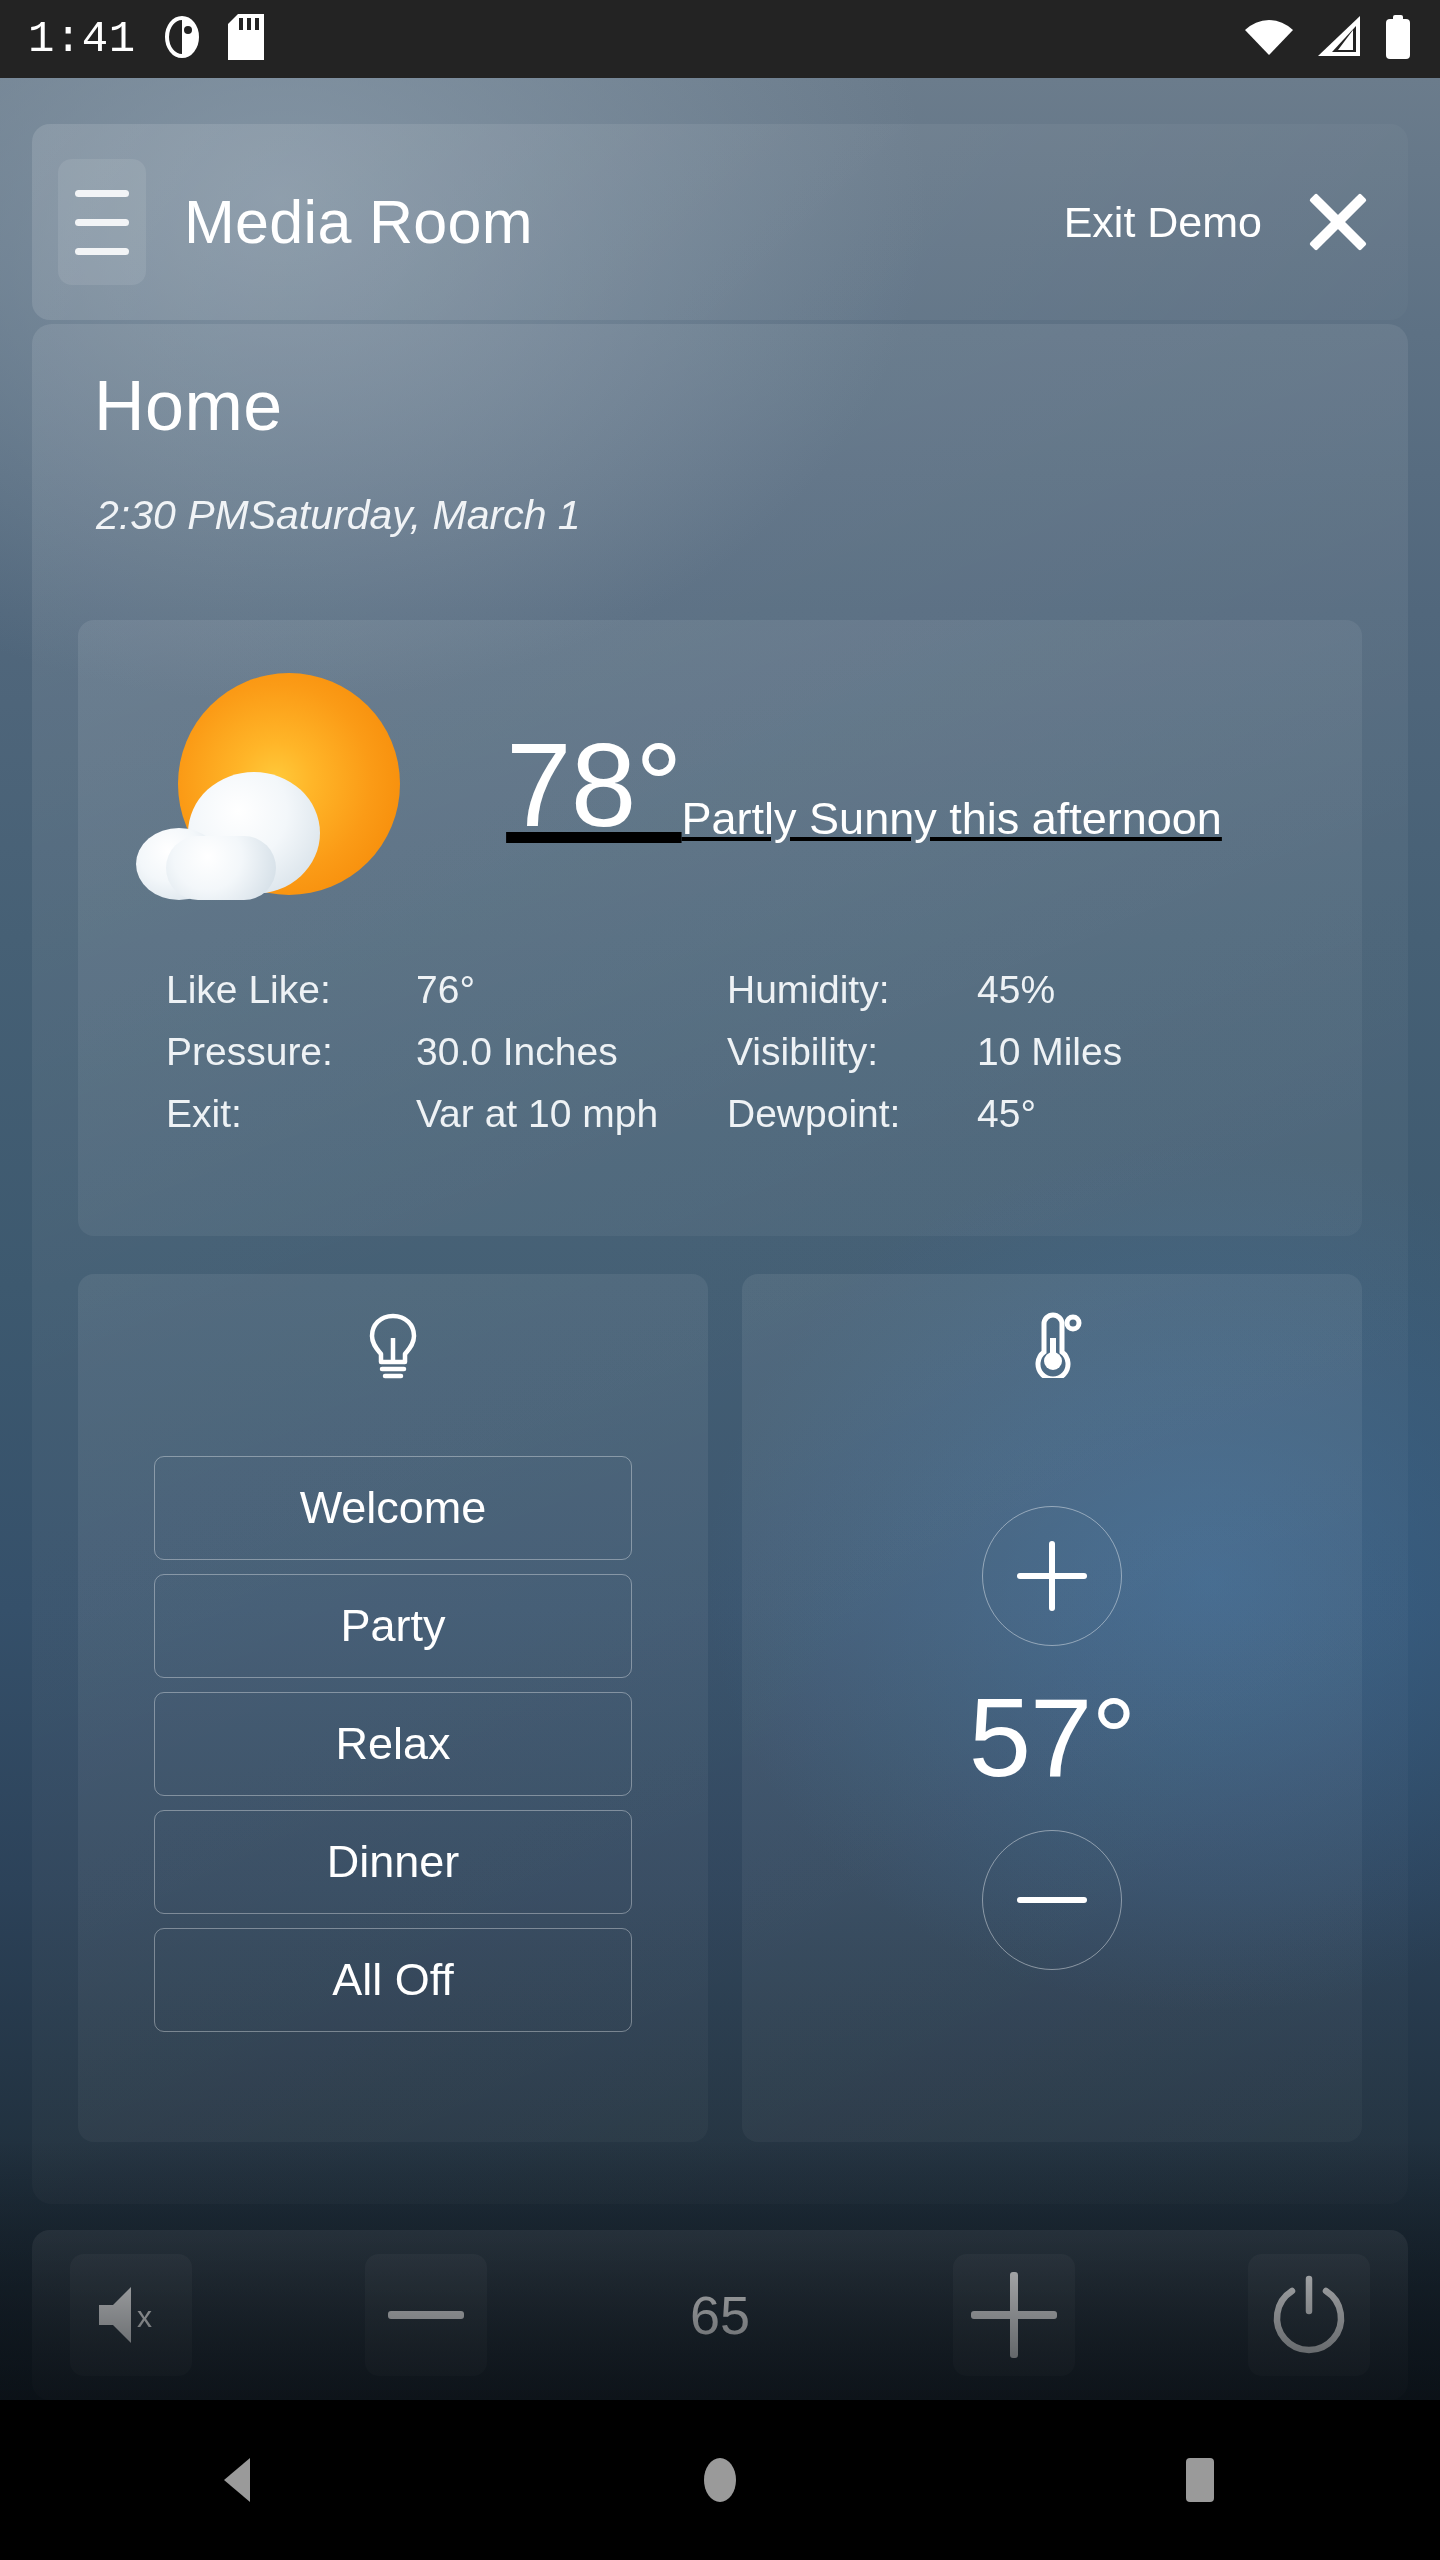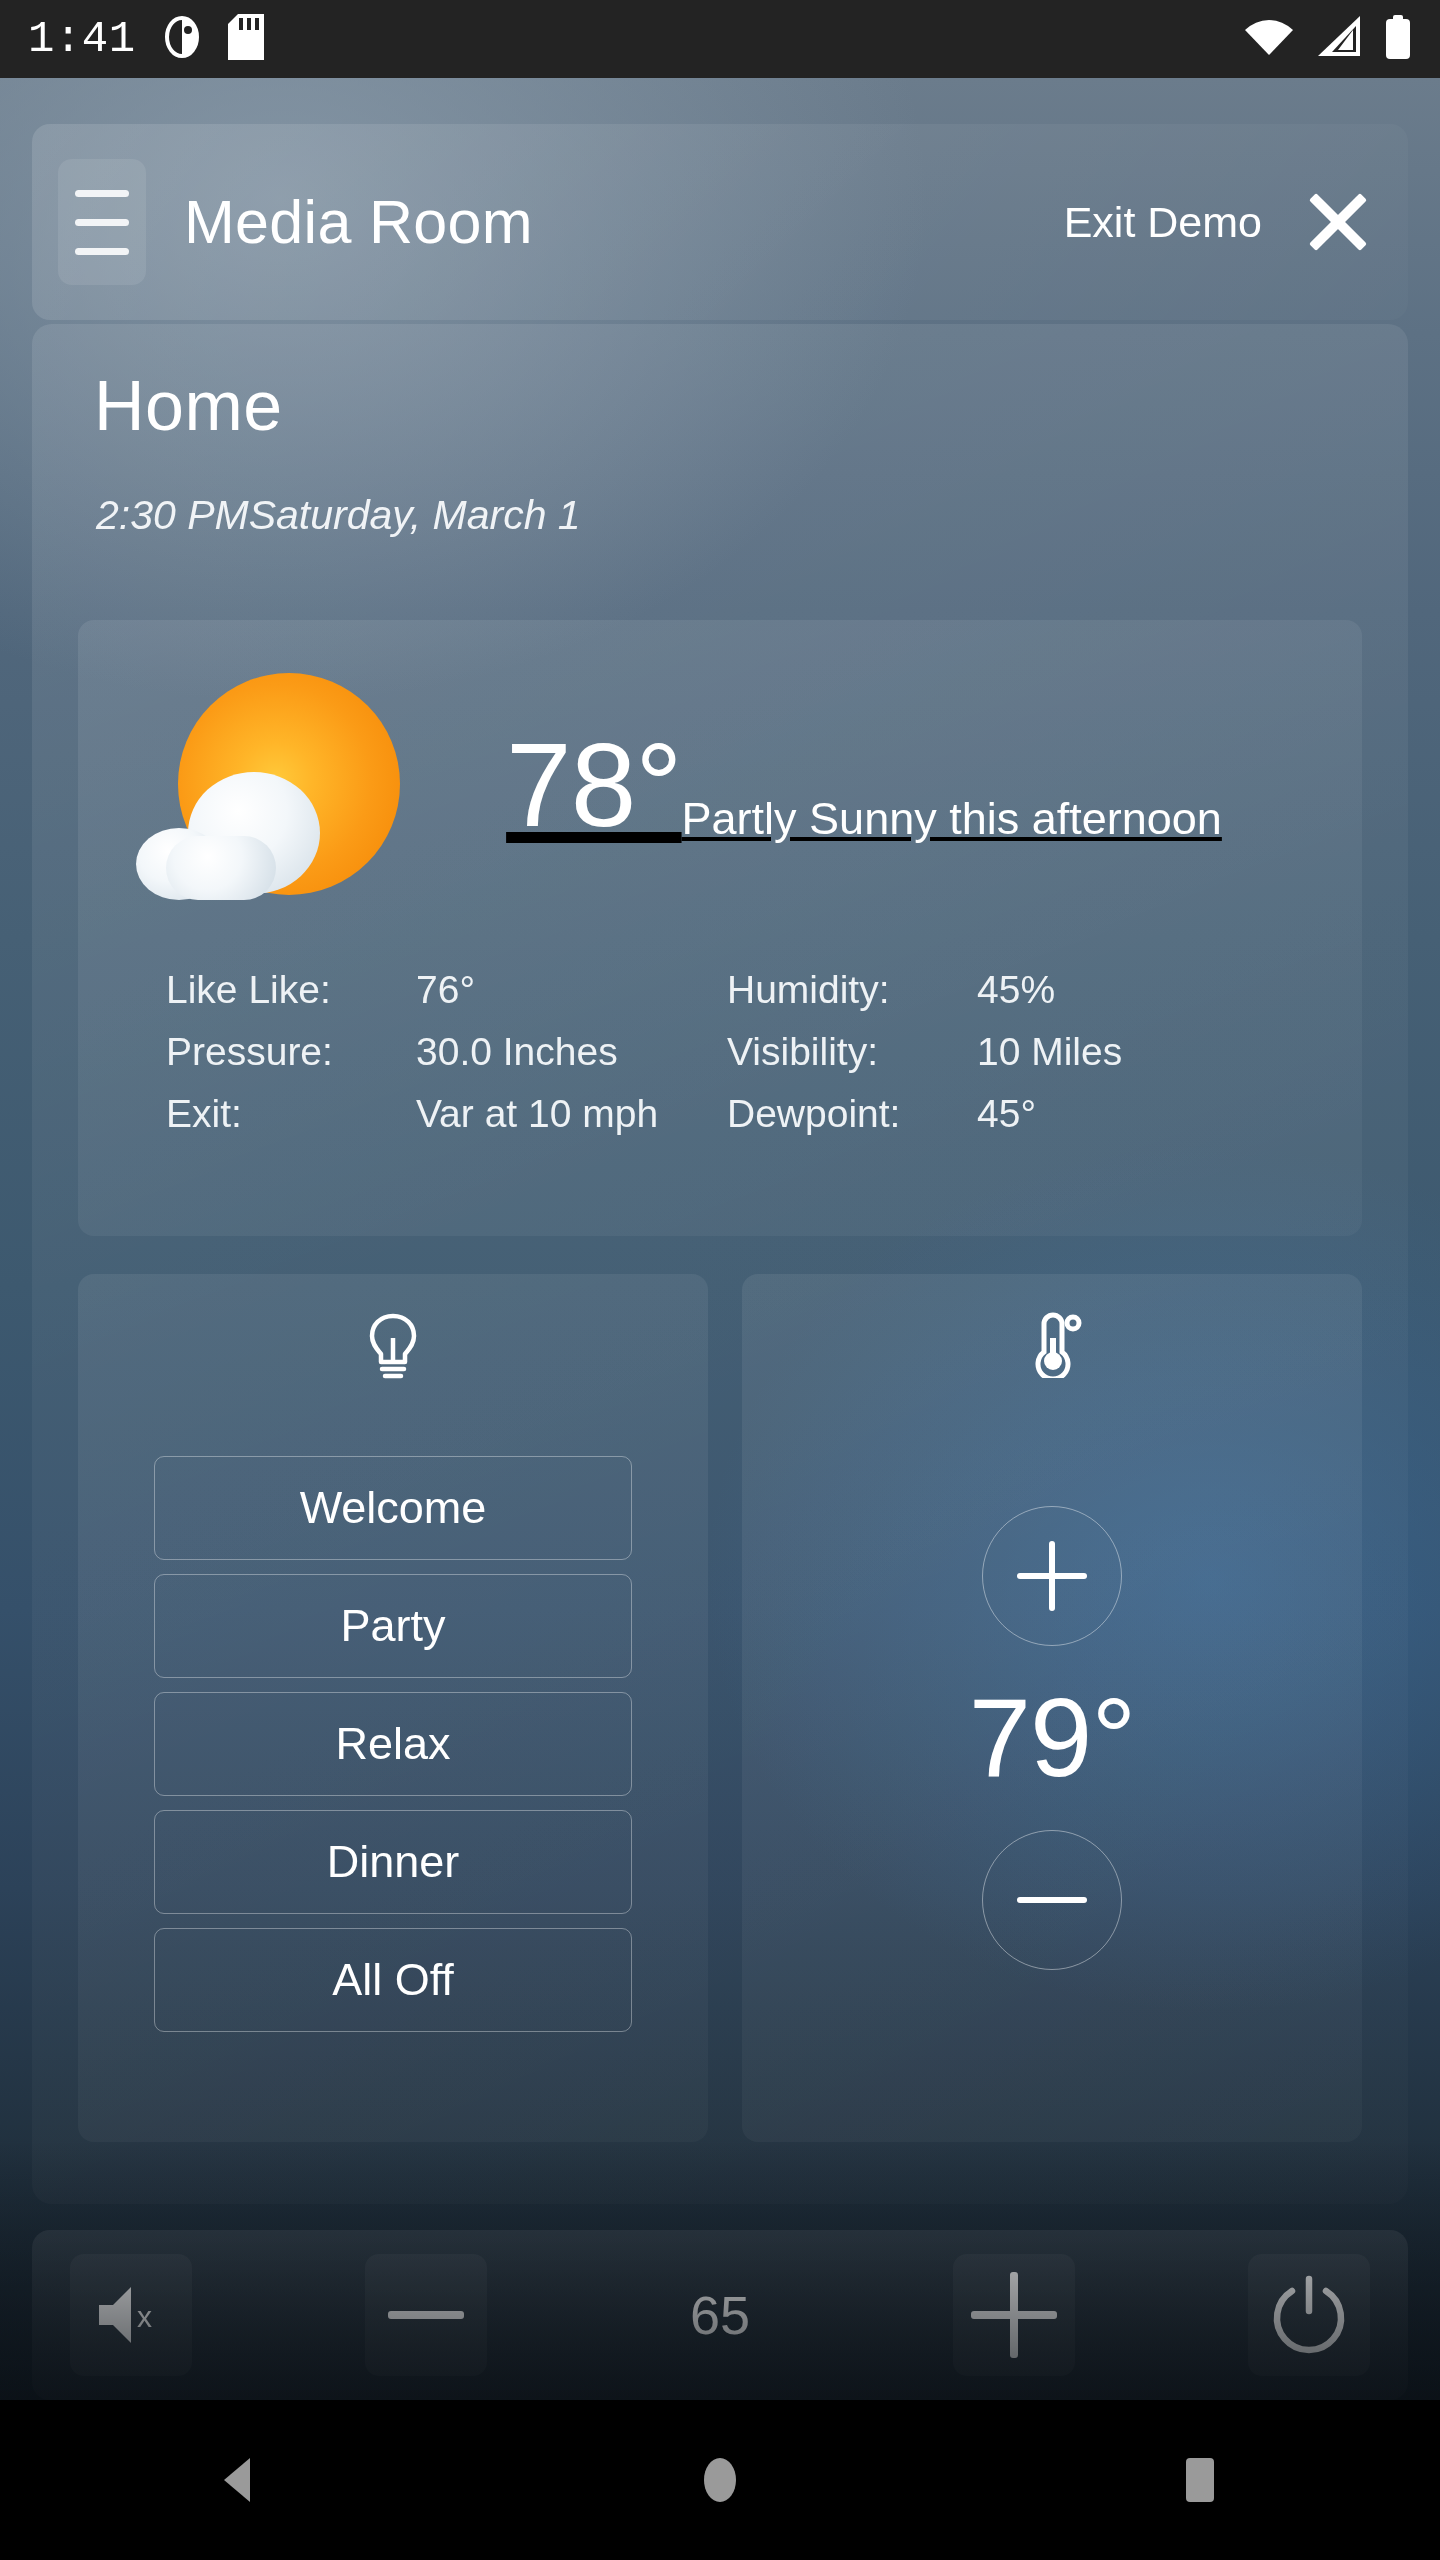--- a/index.html
+++ b/index.html
@@ -398,21 +398,21 @@
               <circle cx="31" cy="49" r="9" fill="#fff"></circle>
               <rect x="28" y="26" width="6" height="24" fill="#fff"></rect>
               <circle cx="51" cy="11" r="6" fill="none" stroke="#fff" stroke-width="5"></circle>
             </svg>
           </div>
           <div id="thermo-stack">
             <div class="round-btn">
               <i class="bar-h"></i>
                 <i class="bar-v"></i>
             </div>
-            <div id="thermo-value">79°</div>
+            <div id="thermo-value">57°</div>
             <div class="round-btn">
               <i class="bar-h"></i>
             </div>
           </div>
         </div>
 
       </div>
     </div>
 
     <div id="toolbar">

